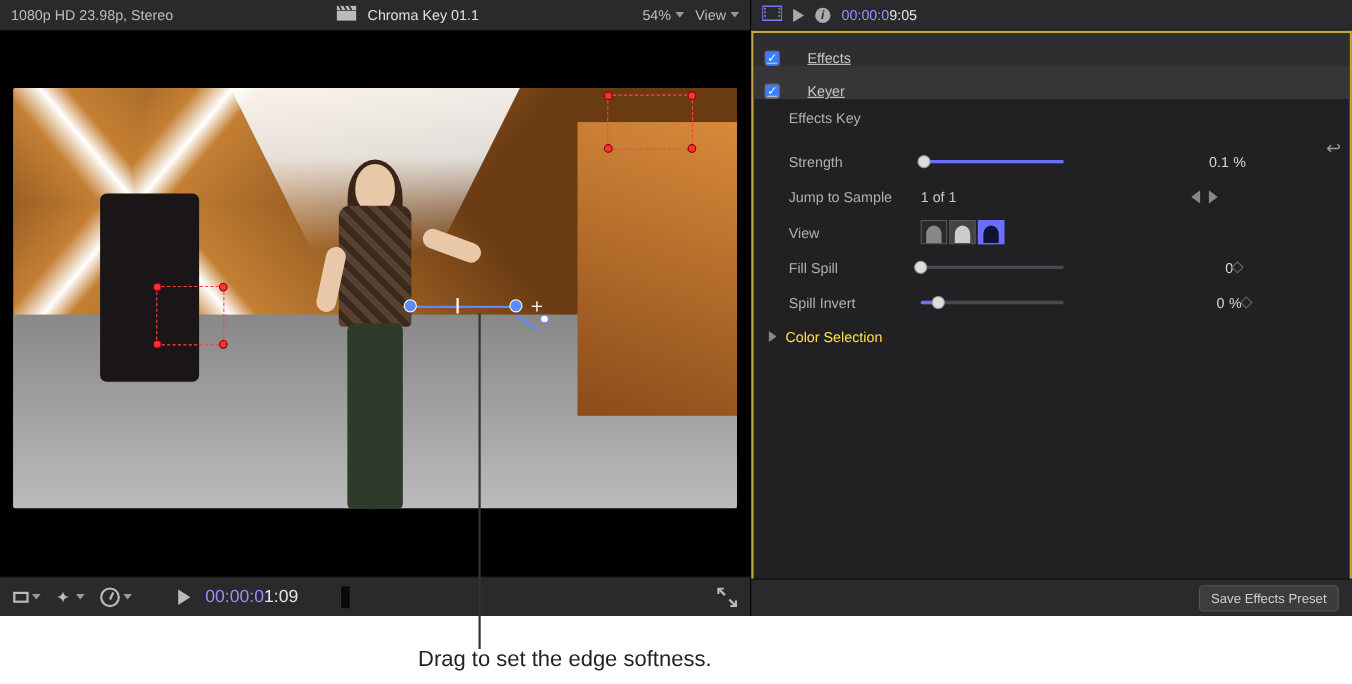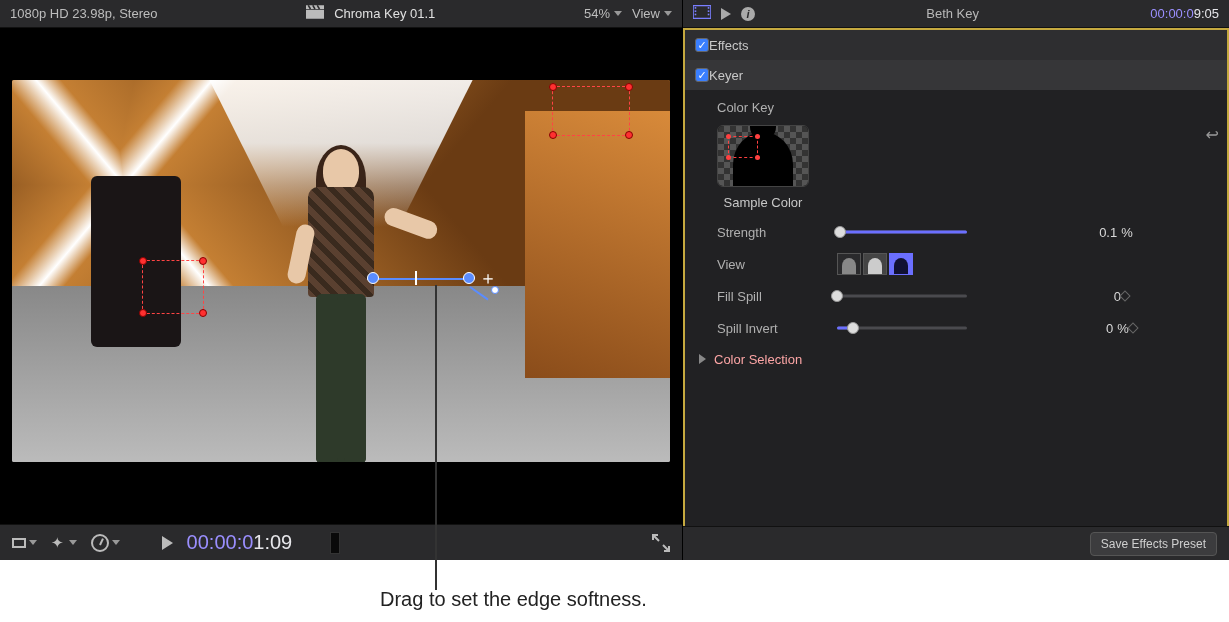--- a/index.html
+++ b/index.html
@@ -46,39 +46,39 @@
 
   
   .edge-handle { position:absolute; height:0; }
   .edge-line { position:absolute; top:0; height:2px; background:#5a8cff; }
   .edge-dot { position:absolute; width:12px; height:12px; background:#5a8cff; border:1px solid #fff; border-radius:50%; top:-6px; }
   .edge-tick { position:absolute; width:2px; height:14px; background:#fff; top:-7px; }
   .edge-cross { position:absolute; color:#fff; font-size:18px; top:-12px; font-weight:300;}
 
   
   .viewer-bottom { height:36px; background:#2a2a2c; border-top:1px solid #111; display:flex; align-items:center; padding:0 12px; gap:14px; font-size:15px; color:#bdbdbd;}
-  .tc { font-family: "Courier New", monospace; color:#9b8fff; font-size:20px;}
+  .tc { font-family: "Courier New", monospace; color:#9b8fff; font-size:16px;}
   .tc .f { color:#e6e6ea;}
   .play { width:0;height:0;border-top:7px solid transparent;border-bottom:7px solid transparent;border-left:11px solid #bbb; }
   .ico { color:#bbb; cursor:pointer; display:flex; align-items:center; gap:3px;}
   .spd { width:18px;height:18px;border:2px solid #bbb;border-radius:50%;position:relative;}
   .spd::after{content:"";position:absolute;width:2px;height:7px;background:#bbb;left:50%;top:2px;transform:translateX(-50%) rotate(25deg);transform-origin:bottom;}
   .sq{width:14px;height:10px;border:2px solid #bbb;}
 
   
   .insp-top { height:28px; background:#2a2a2c; border-bottom:1px solid #111; display:flex; align-items:center; padding:0 10px; gap:10px; font-size:13px;}
   .insp-top .title { flex:1; text-align:center; color:#b8b8b8;}
   .insp-tc { font-family:"Courier New",monospace; color:#9b8fff; font-size:13px;}
   .insp-tc .f { color:#e6e6ea;}
   .film-ico{width:18px;height:14px;}
   .tri-ico{width:0;height:0;border-top:6px solid transparent;border-bottom:6px solid transparent;border-left:10px solid #aaa;}
   .info-ico{width:14px;height:14px;border-radius:50%;background:#aaa;color:#2a2a2c;display:flex;align-items:center;justify-content:center;font-size:11px;font-style:italic;font-weight:bold;}
 
   .panel { flex:1; overflow:auto; border:2px solid #c5a93f; border-bottom:none; margin:0; font-size:13px; color:#c8c8c8; }
-  .section-hdr { display:flex; align-items:center; height:30px; padding:0 10px; background:#2e2e30; gap:0; }
+  .section-hdr { display:flex; align-items:flex-end; height:30px; padding:0 10px; background:#2e2e30; gap:25px;text-decoration:underline; }
   .section-sub { background:#363638; }
   .cb { width:14px; height:14px; border:1px solid #666; border-radius:3px; display:flex; align-items:center; justify-content:center; background:#1e1e1e;}
   .cb.on { background:#3a7fff;}
   .cb.on::after{content:"✓"; color:#fff; font-size:11px; line-height:1;}
 
   .row { display:flex; align-items:center; height:32px; padding:0 14px 0 32px; gap:10px;}
   .row .label { width:110px; color:#b0b0b0; }
   .slider { flex:0 0 130px; height:16px; position:relative; }
   .slider .track{position:absolute;top:50%;left:0;right:0;height:3px;background:#4a4a4e;border-radius:2px;transform:translateY(-50%);}
   .slider .fill{position:absolute;top:50%;left:0;height:3px;background:#6b6fff;border-radius:2px;transform:translateY(-50%);}
@@ -106,21 +106,21 @@
   .view-thumbs{display:flex;gap:2px;}
   .vt{width:24px;height:22px;background:#2a2a2c;display:flex;align-items:flex-end;justify-content:center;border:1px solid #555;}
   .vt.on{background:#6b6fff;border-color:#6b6fff;}
   .vt .s{width:14px;height:16px;background:#000;border-radius:50% 50% 0 0;}
   .vt.a .s{background:#888;} .vt.b{background:#444;} .vt.b .s{background:#ccc;}
 
   .step-arrows{display:flex;gap:8px;}
   .arw{width:0;height:0;border-top:6px solid transparent;border-bottom:6px solid transparent;}
   .arw.l{border-right:8px solid #888;} .arw.r{border-left:8px solid #888;}
 
-  .disclose{display:flex;align-items:center;gap:8px;height:30px;padding:0 14px;color:#fca5a5;}
+  .disclose{display:flex;align-items:center;gap:8px;height:30px;padding:0 14px;color:#fde047;}
   .tri{width:0;height:0;border-top:5px solid transparent;border-bottom:5px solid transparent;border-left:7px solid #888;}
 
   .insp-bottom{height:34px;background:#2a2a2c;border-top:1px solid #111;display:flex;align-items:center;justify-content:flex-end;padding:0 12px;}
   .btn{background:#3c3c3e;color:#cfcfcf;border:1px solid #555;border-radius:4px;padding:4px 10px;font-size:12px;cursor:pointer;}
 
   .reset-arc{color:#999;font-size:16px;position:absolute;right:8px;}
 
   .callout{position:absolute;left:435px;top:285px;width:2px;height:305px;background:#333;}
   .caption{width:1229px;text-align:center;font-size:20px;color:#222;padding:28px 0 10px 380px;text-align:left;}
 </style>
@@ -232,69 +232,65 @@
             <rect x="2" y="2" width="2" height="2" fill="#7a7fff"></rect>
             <rect x="2" y="6" width="2" height="2" fill="#7a7fff"></rect>
             <rect x="2" y="10" width="2" height="2" fill="#7a7fff"></rect>
             <rect x="18" y="2" width="2" height="2" fill="#7a7fff"></rect>
             <rect x="18" y="6" width="2" height="2" fill="#7a7fff"></rect>
             <rect x="18" y="10" width="2" height="2" fill="#7a7fff"></rect>
           </svg>
       </span>
       <span class="tri-ico"></span>
       <span class="info-ico">i</span>
-      <span class="title">Beth Key</span>
       <span class="insp-tc">
         <span>00:00:0</span><span class="f">9:05</span>
       </span>
     </div>
 
     <div class="panel" style="position:relative;">
       <div class="section-hdr">
         <span class="cb on"></span>
         <span>Effects</span>
       </div>
       <div class="section-hdr section-sub">
         <span class="cb on"></span>
         <span>Keyer</span>
       </div>
 
       <div class="row" style="height:auto;align-items:flex-start;padding-top:10px;position:relative;">
-        <span class="label">Color Key</span>
+        <span class="label">Effects Key</span>
       </div>
       <div class="refine">
-        <div class="thumb-wrap">
-          <div class="thumb">
-            <div class="checker"></div>
-              <div class="sil"></div>
-            <div class="redbox">
-                <span class="d a"></span>
-                <span class="d b"></span>
-                <span class="d c"></span>
-                <span class="d e"></span>
-              </div>
-          </div>
-          <span>Sample Color</span>
-        </div>
         <span class="reset-arc">↩︎</span>
       </div>
 
       <div class="row">
         <span class="label">Strength</span>
         <div class="slider">
           <div class="track"></div>
             <div class="fill" style="width:100%;"></div>
             <div class="knob" style="left:2%;"></div>
         </div>
         <div class="row-tail">
           <span class="val">0.1</span>
           <span class="unit">%</span>
         </div>
       </div>
 
+      <div class="row">
+        <span class="label">Jump to Sample</span>
+        <span style="width:130px;">1 of 1</span>
+        <div class="row-tail">
+          <div class="step-arrows">
+            <span class="arw l"></span>
+            <span class="arw r"></span>
+          </div>
+        </div>
+      </div>
 
       <div class="row">
         <span class="label">View</span>
         <div class="view-thumbs">
           <div class="vt a">
               <div class="s"></div>
             </div>
           <div class="vt b">
               <div class="s"></div>
             </div>

